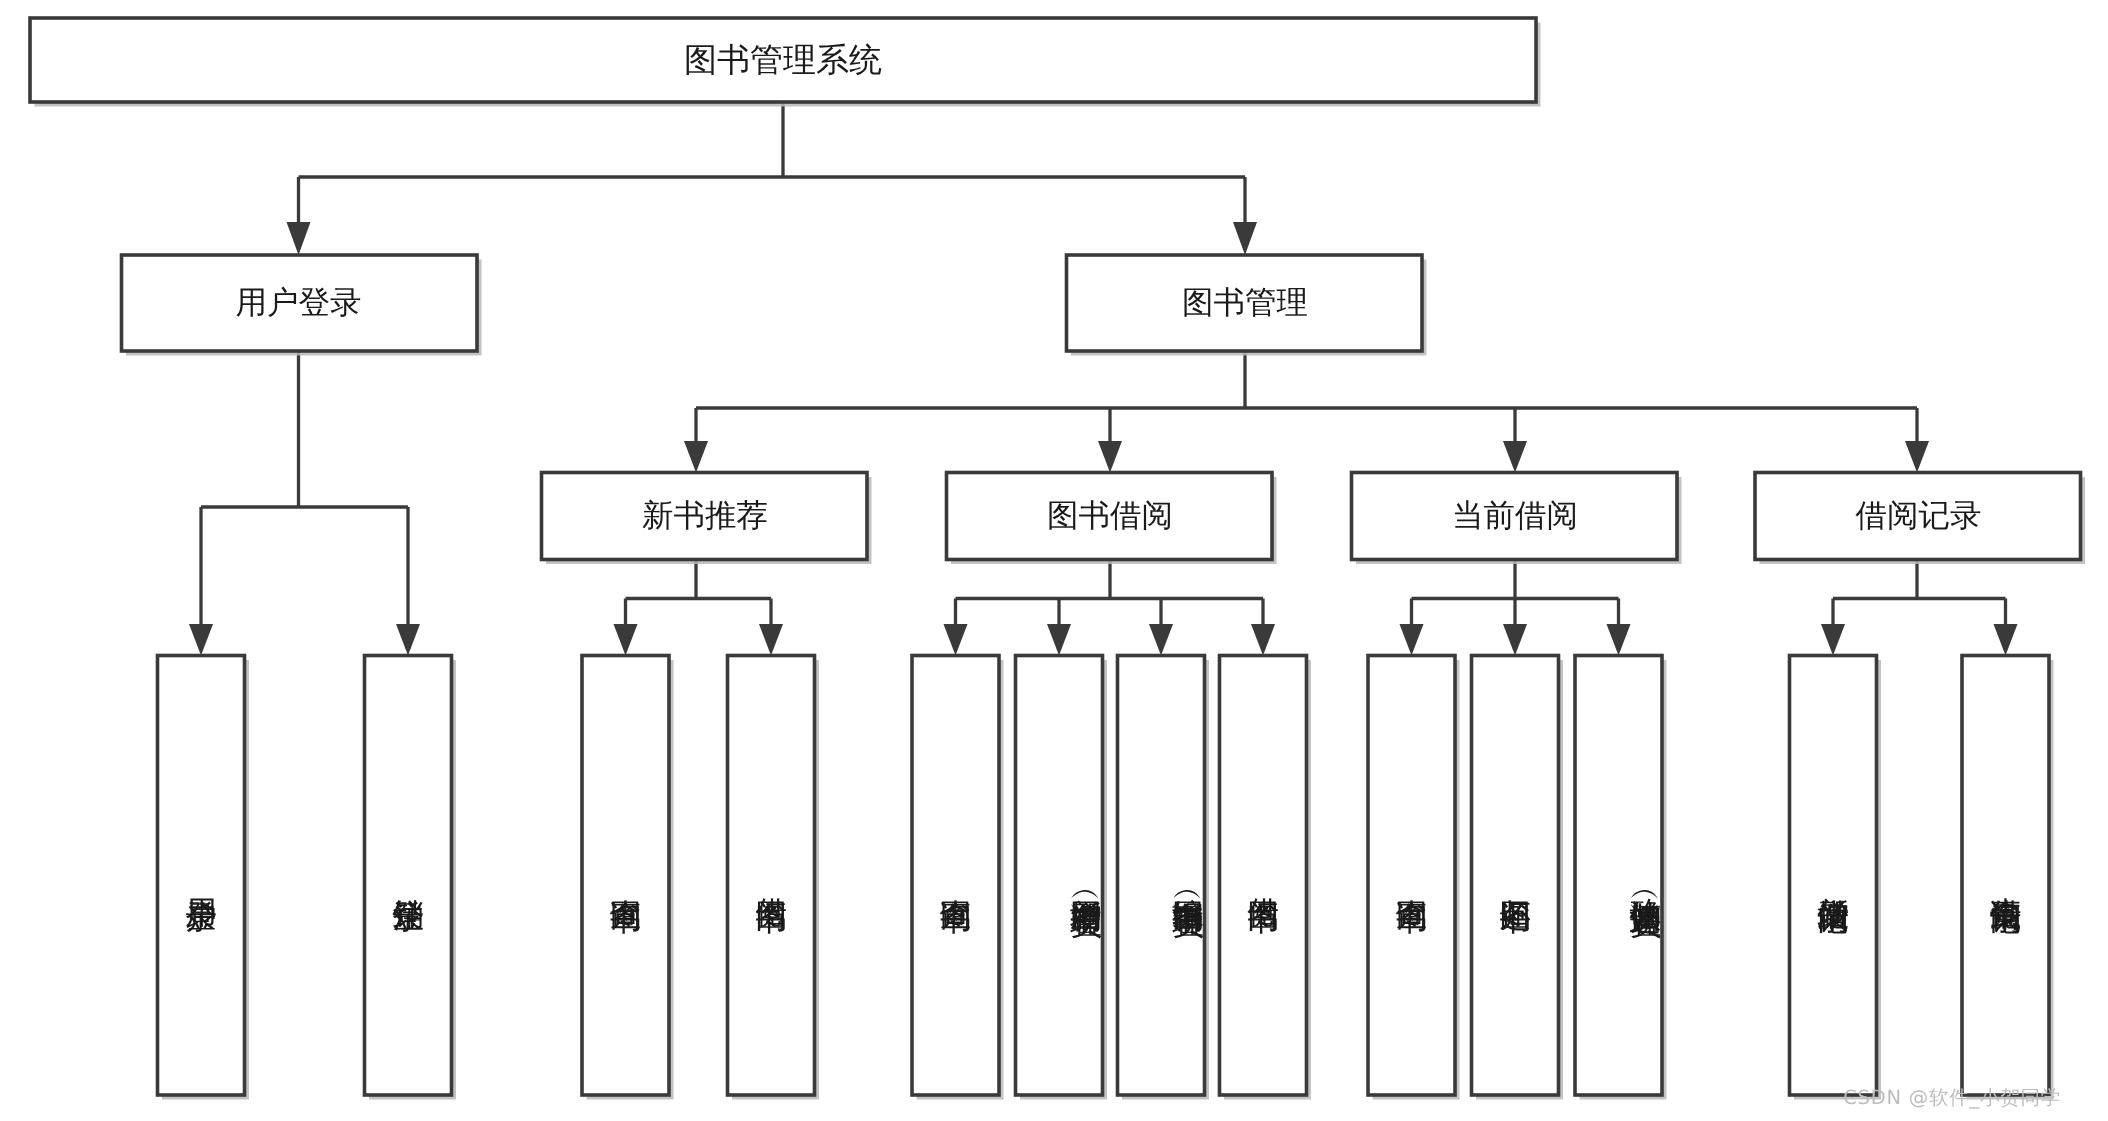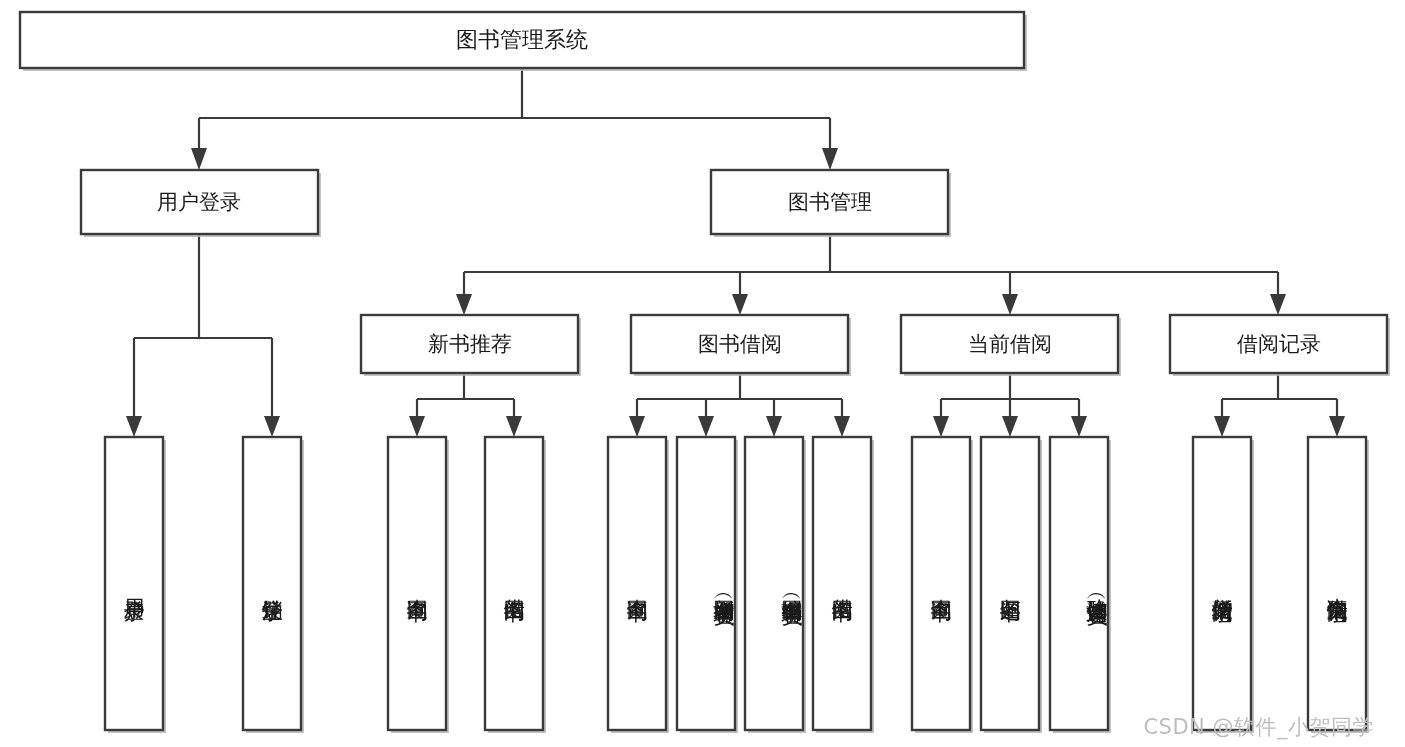--- a/index.html
+++ b/index.html
@@ -75,21 +75,21 @@
     display: flex;
     align-items: center;
     justify-content: center;
     pointer-events: none;
   }
   .watermark {
     position: absolute;
     right: 8px;
     bottom: 6px;
     font-family: "DejaVu Sans", "Liberation Sans", sans-serif;
-    font-size: 21px;
+    font-size: 13px;
     color: #bdbdbd;
     white-space: nowrap;
     letter-spacing: 0.5px;
   }
 </style>
 </head>
 <body>
 
 <div id="diagram-root">
 

